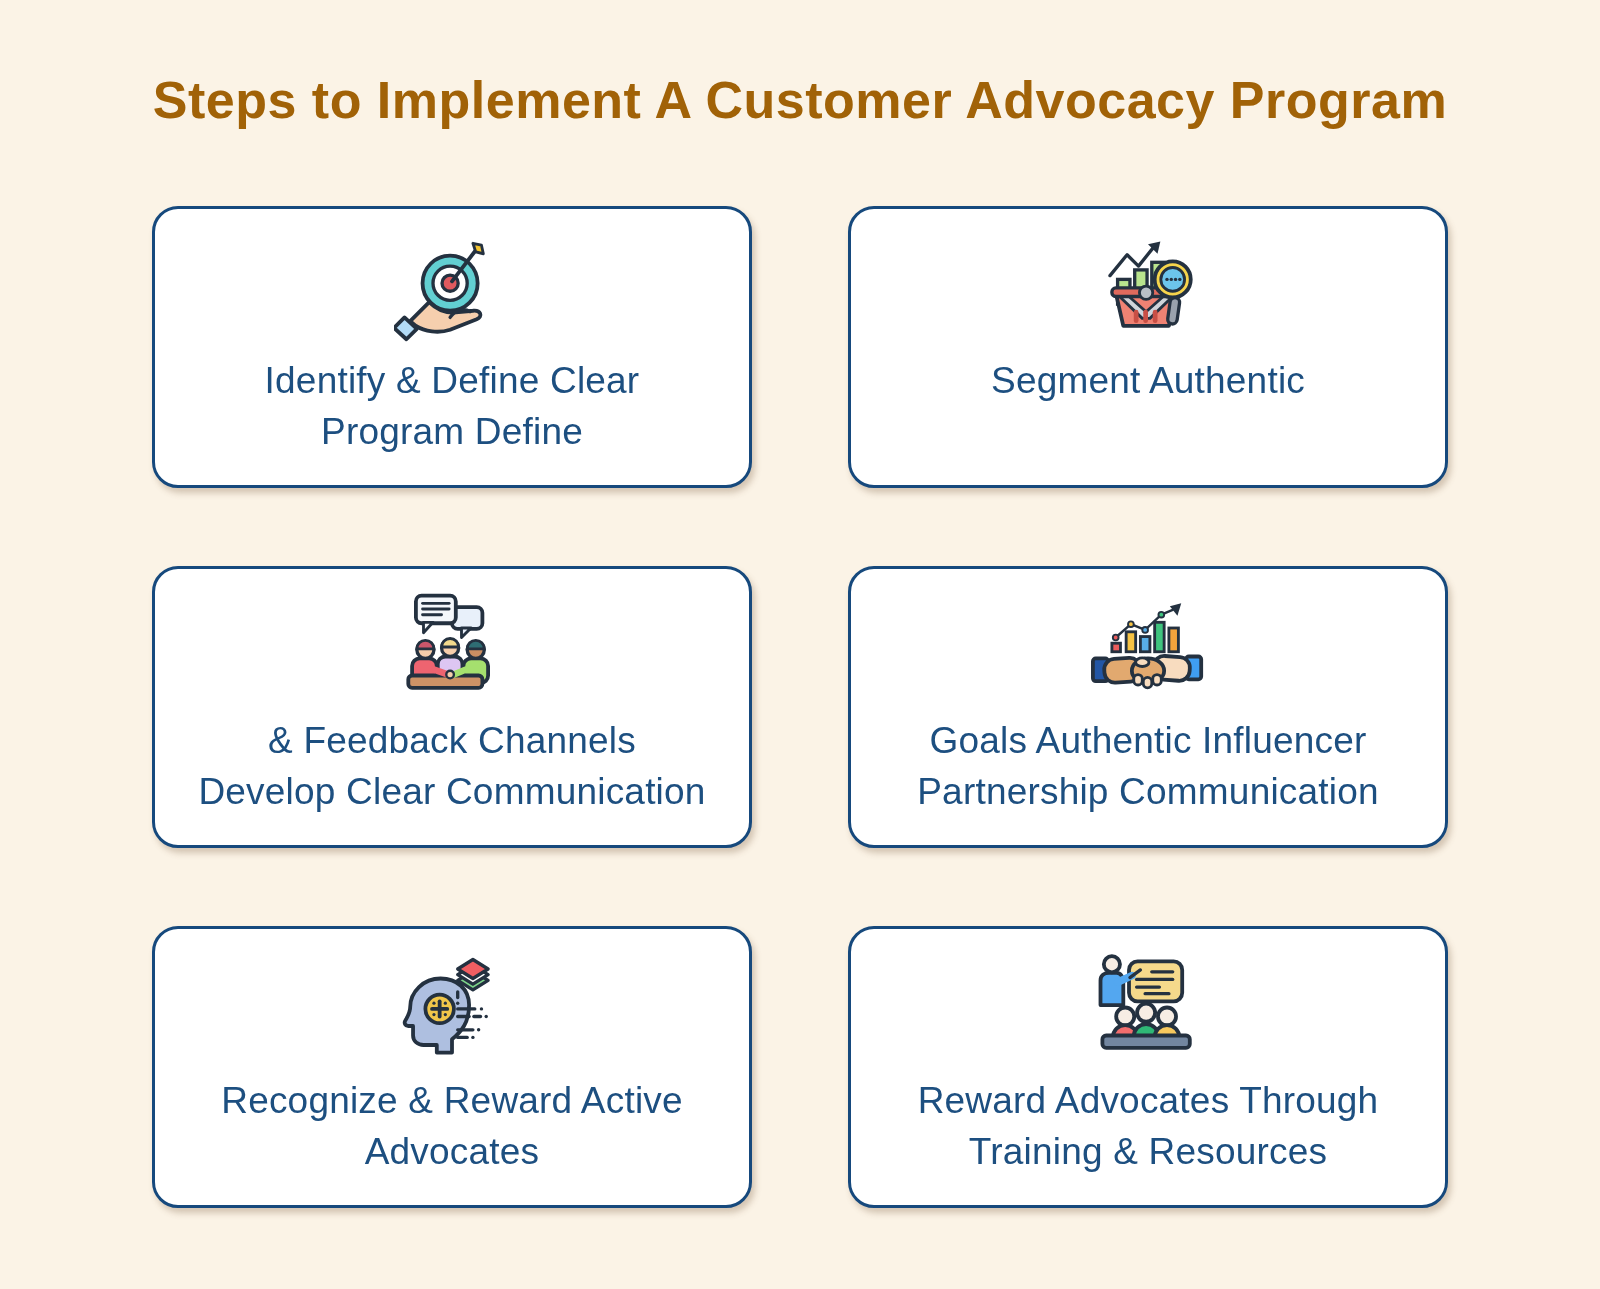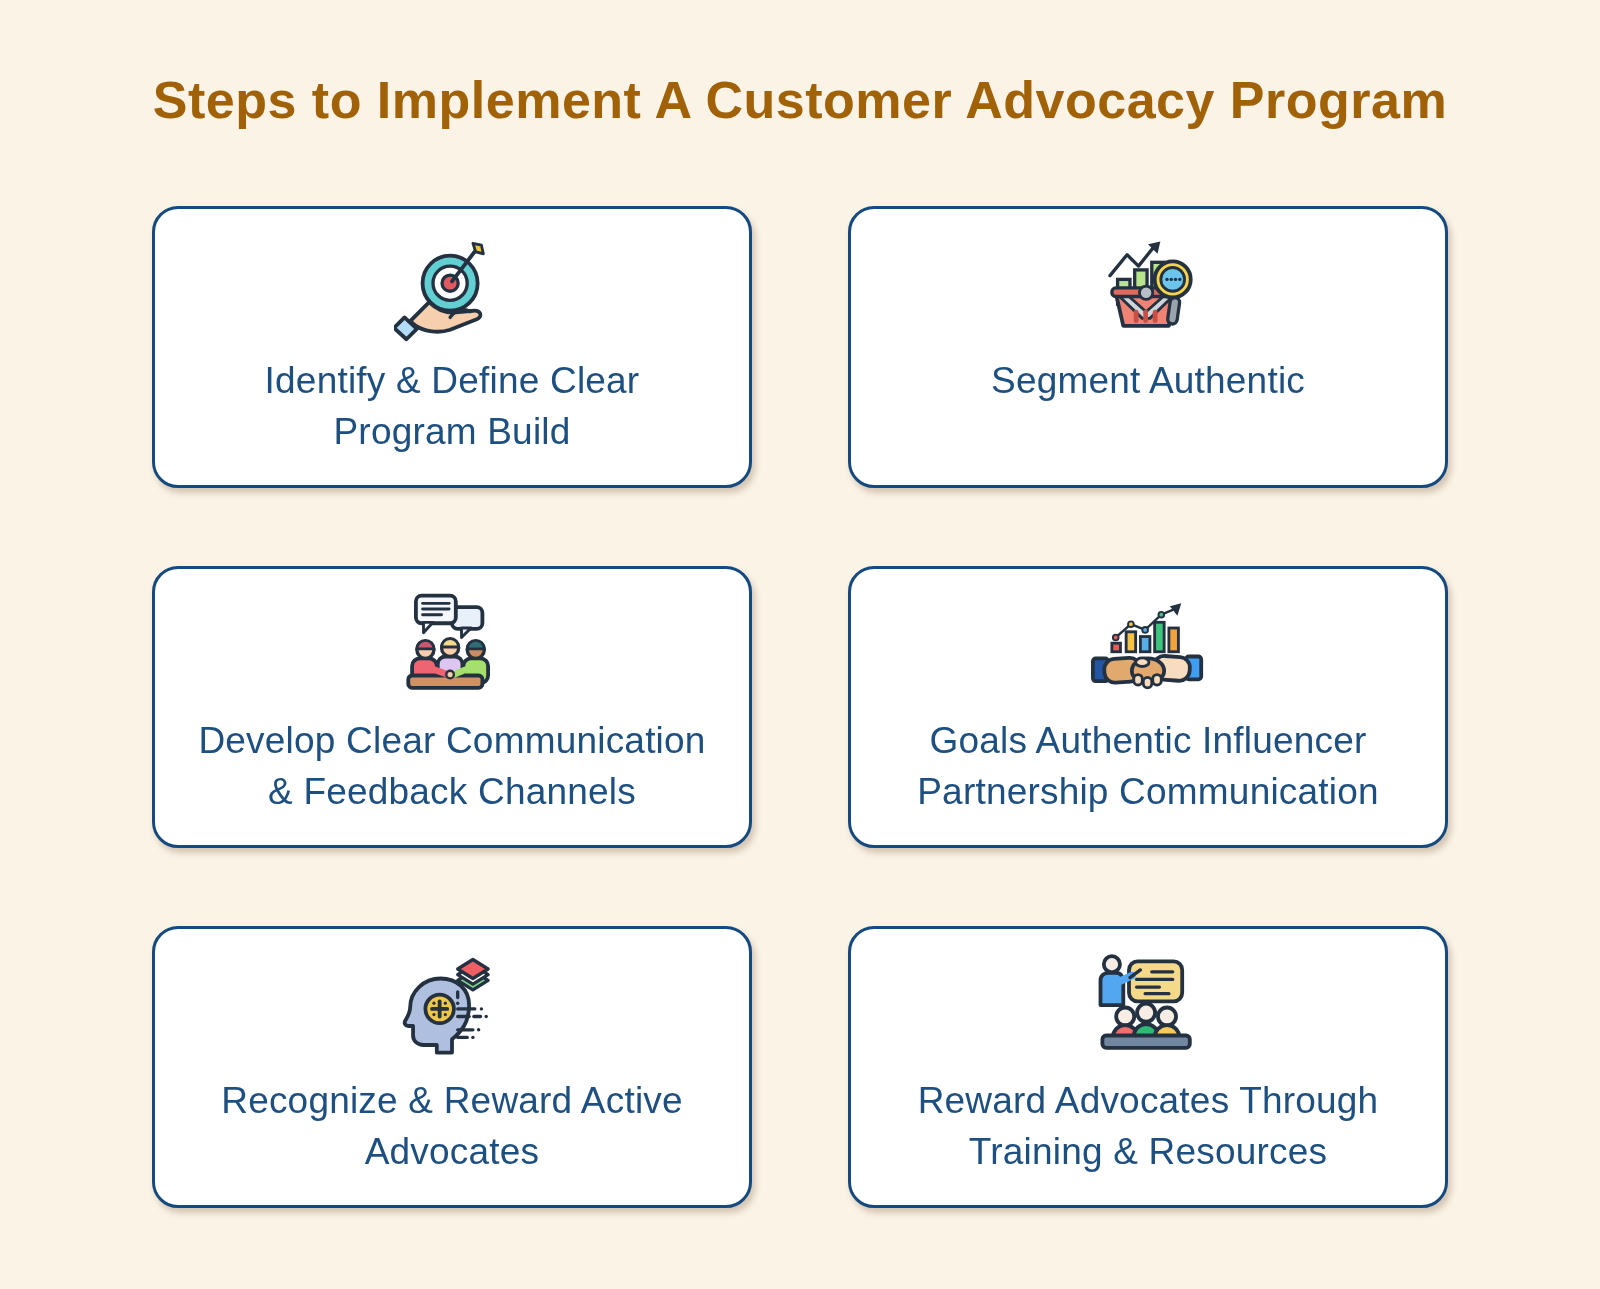--- a/index.html
+++ b/index.html
@@ -76,21 +76,21 @@
           <circle cx="58" cy="56" r="18" fill="#ffffff" stroke="#243140" stroke-width="3.5"></circle>
           <circle cx="58" cy="56" r="8.5" fill="#e05a5f" stroke="#243140" stroke-width="3.5"></circle>
           <line x1="60" y1="54" x2="86" y2="20" stroke="#243140" stroke-width="4" stroke-linecap="round"></line>
           <polygon points="82,14 91,16 93,25 85,23" fill="#f4c531" stroke="#243140" stroke-width="3" stroke-linejoin="round"></polygon>
           <path d="M16,96 L36,76 C43,83 52,87 61,87 L82,85 C90,84 93,91 86,94 L58,105 C46,109 31,107 22,101 Z" fill="#f6cfae" stroke="#243140" stroke-width="4" stroke-linejoin="round"></path>
           <path d="M58,92 C63,84 73,82 79,86" fill="none" stroke="#243140" stroke-width="3.5" stroke-linecap="round"></path>
         </svg>
       </div>
       <div class="card-text">
         <span class="line">Identify &amp; Define Clear</span>
-        <span class="line">Program Build</span>
+        <span class="line">Program Define</span>
       </div>
     </div>
 
     <div class="card">
       <div class="icon-wrap">
         <svg width="116" height="114" viewBox="0 0 120 120">
           <rect x="28" y="52" width="13" height="26" fill="#b9e48e" stroke="#243140" stroke-width="3.5"></rect>
           <rect x="46" y="42" width="13" height="36" fill="#b9e48e" stroke="#243140" stroke-width="3.5"></rect>
           <rect x="64" y="34" width="13" height="44" fill="#b9e48e" stroke="#243140" stroke-width="3.5"></rect>
           <polyline points="20,48 38,26 50,38 66,18" fill="none" stroke="#243140" stroke-width="3.5" stroke-linecap="round" stroke-linejoin="round"></polyline>
@@ -135,22 +135,22 @@
           <rect x="72" y="72" width="26" height="26" rx="8" fill="#a5e06e" stroke="#243140" stroke-width="4"></rect>
           <circle cx="85" cy="63" r="9" fill="#c98e63" stroke="#243140" stroke-width="3.5"></circle>
           <path d="M76,62 a9,9 0 0 1 18,0 z" fill="#2e6d73" stroke="#243140" stroke-width="3"></path>
           <rect x="14" y="90" width="78" height="13" rx="4" fill="#cd9266" stroke="#243140" stroke-width="4"></rect>
           <path d="M42,84 L56,89" stroke="#ee6470" stroke-width="7" stroke-linecap="round"></path>
           <path d="M74,84 L62,89" stroke="#a5e06e" stroke-width="7" stroke-linecap="round"></path>
           <circle cx="58" cy="89" r="4" fill="#f6ceab" stroke="#243140" stroke-width="2.5"></circle>
         </svg>
       </div>
       <div class="card-text">
+        <span class="line">&amp; Feedback Channels</span>
         <span class="line">Develop Clear Communication</span>
-        <span class="line">&amp; Feedback Channels</span>
       </div>
     </div>
 
     <div class="card">
       <div class="icon-wrap">
         <svg width="116" height="114" viewBox="0 0 120 120">
           <rect x="22" y="56" width="9" height="9" fill="#ea5d5d" stroke="#243140" stroke-width="3"></rect>
           <rect x="37" y="44" width="10" height="21" fill="#f6c344" stroke="#243140" stroke-width="3"></rect>
           <rect x="52" y="49" width="10" height="16" fill="#58aee8" stroke="#243140" stroke-width="3"></rect>
           <rect x="67" y="34" width="10" height="31" fill="#3fc47e" stroke="#243140" stroke-width="3"></rect>

